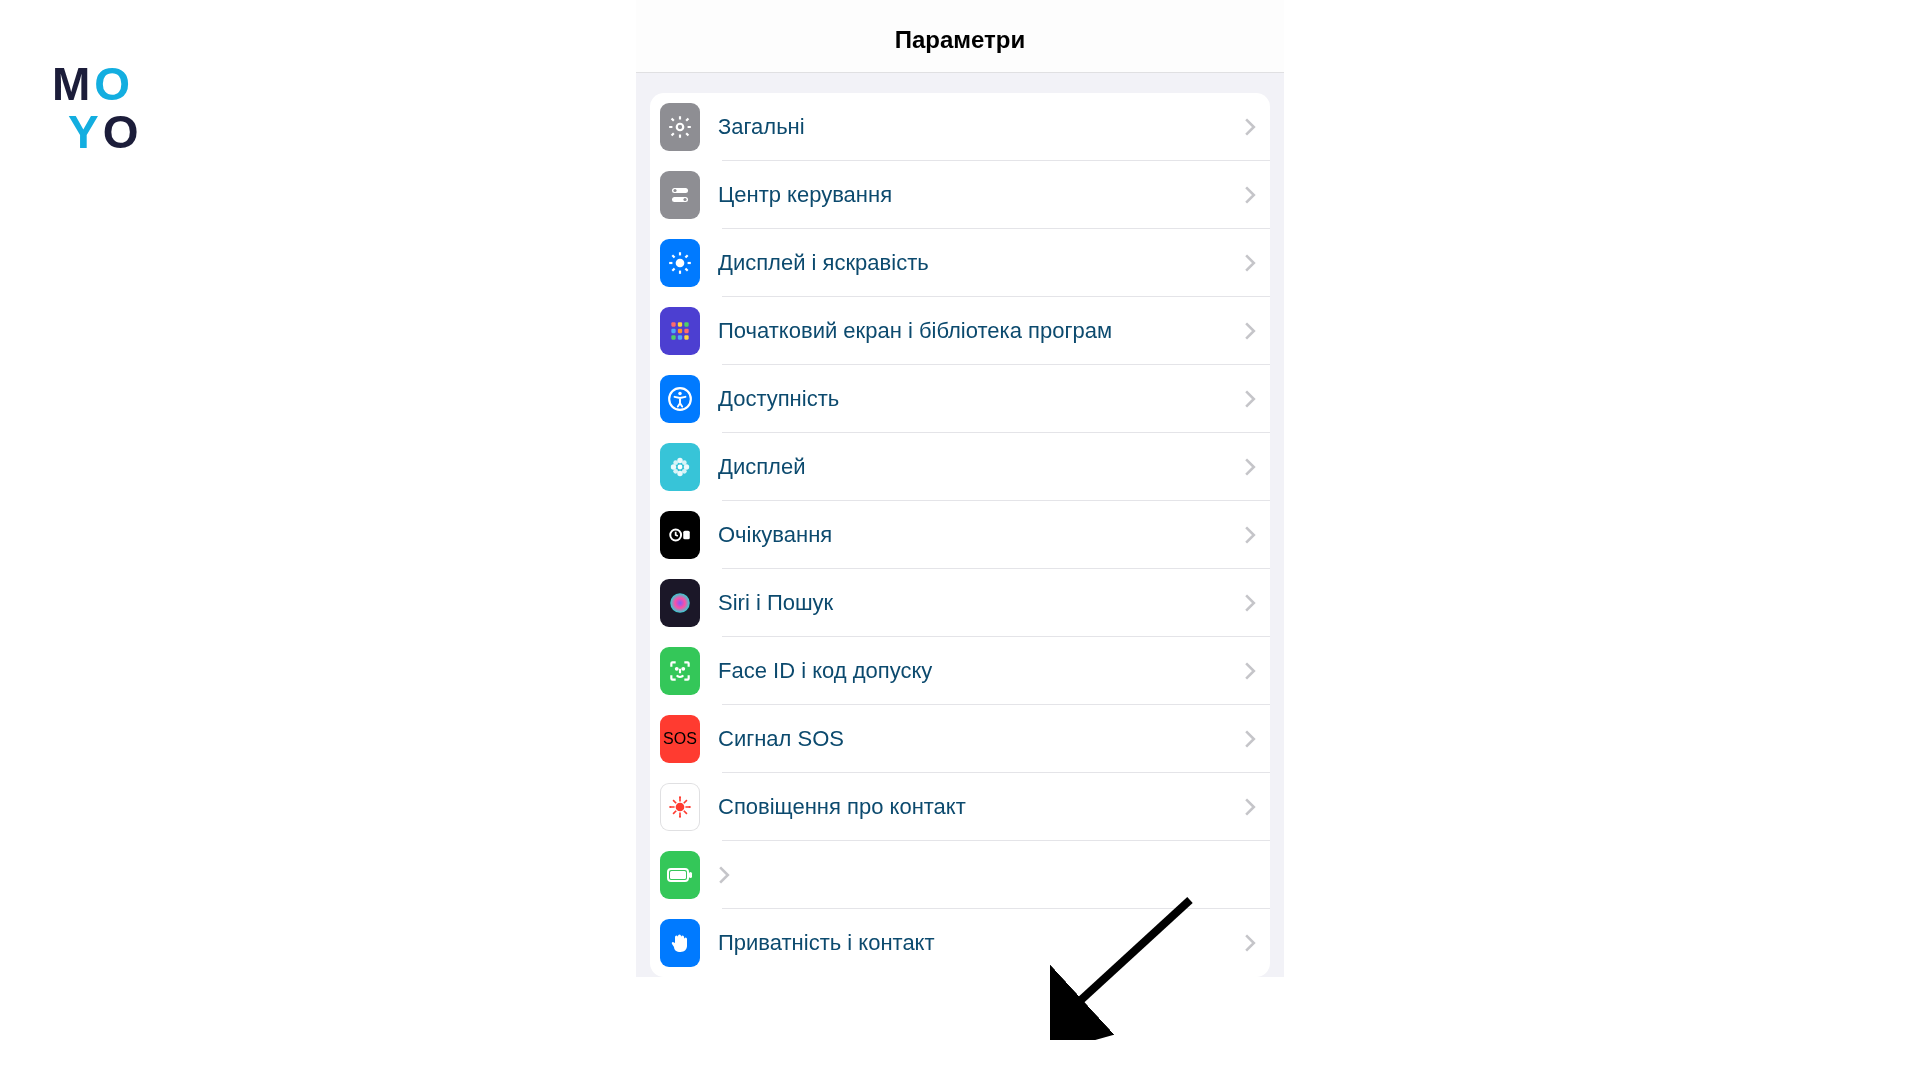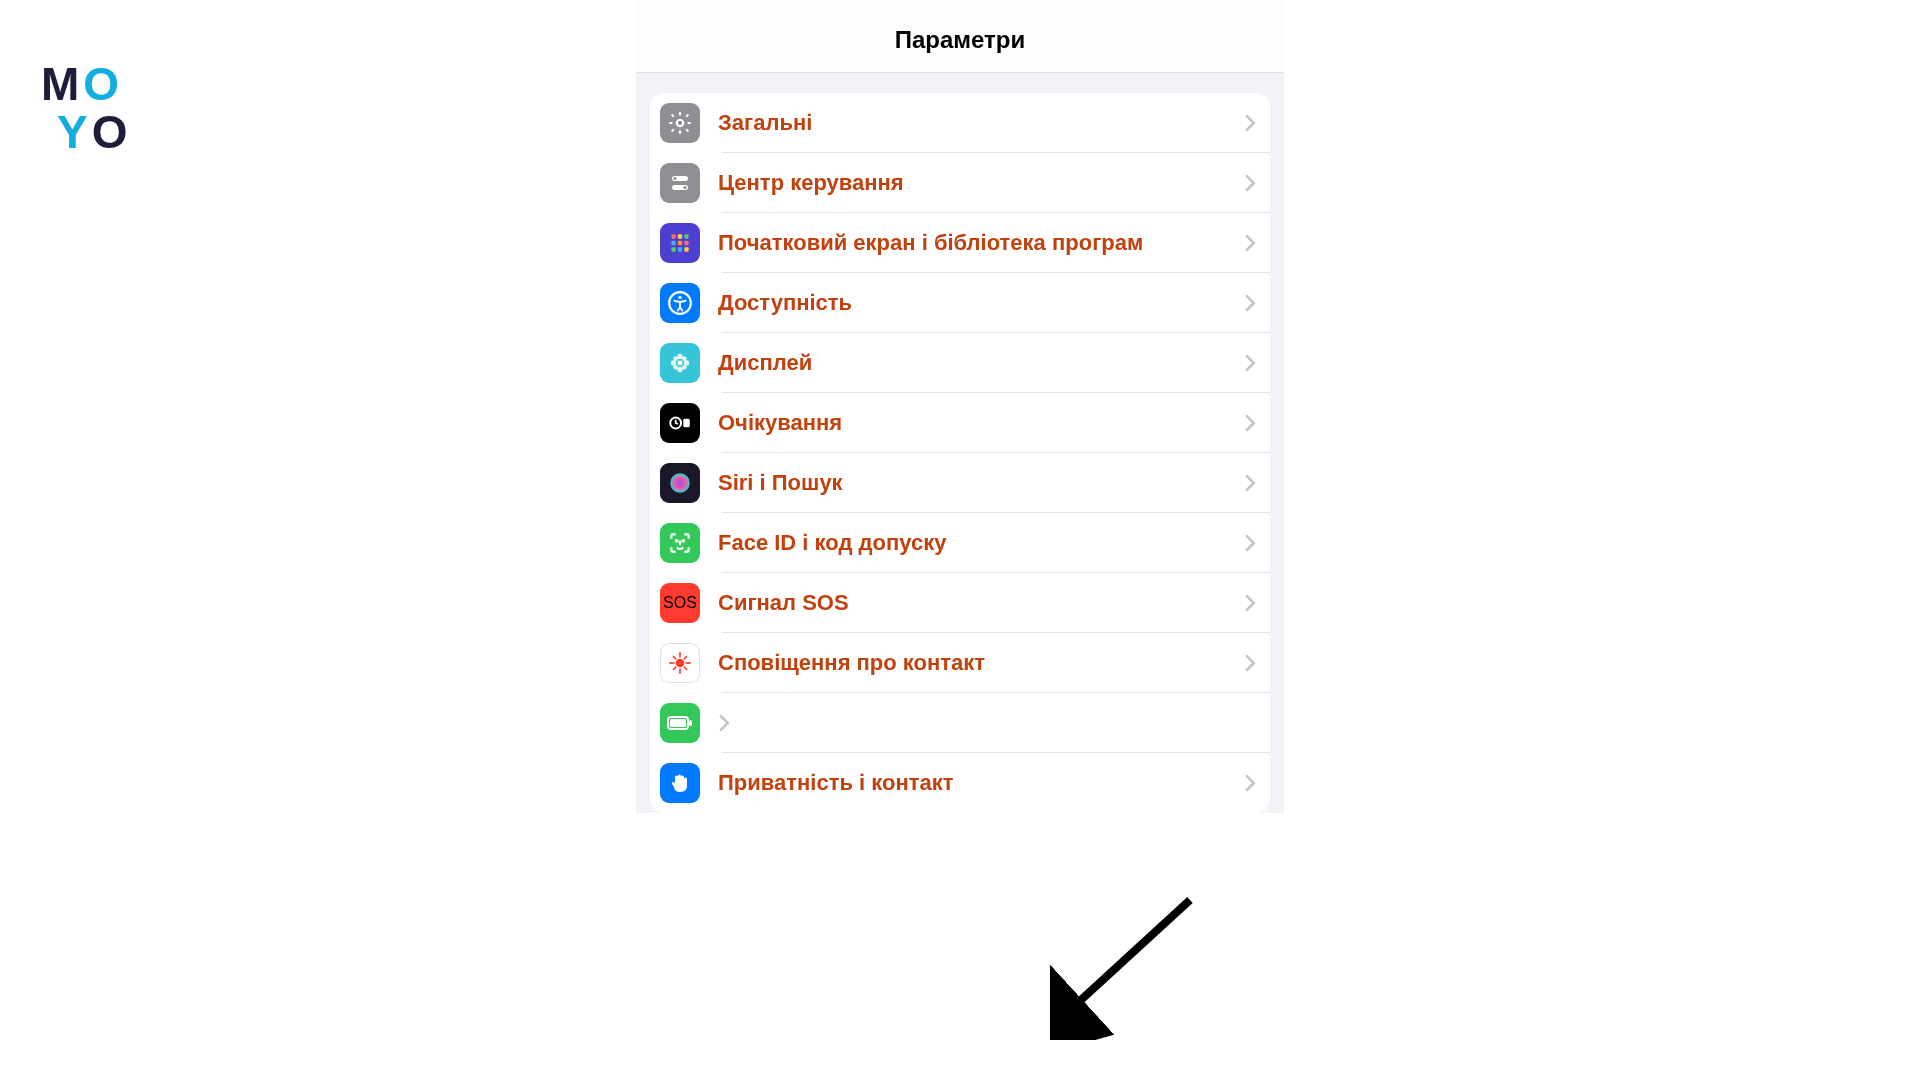--- a/index.html
+++ b/index.html
@@ -6,21 +6,21 @@
     body {
       width: 1920px;
       height: 1080px;
       font-family: -apple-system, BlinkMacSystemFont, "Segoe UI", sans-serif;
       background: #fff;
       position: relative;
     }
     .logo {
       position: absolute;
       top: 60px;
-      left: 41px;
+      left: 52px;
       font-weight: 800;
       line-height: 1.05;
       font-size: 46px;
       letter-spacing: 4px;
     }
     .logo .mo { color: #1c1d3a; }
     .logo .mo .o1 { color: #13aee0; }
     .logo .yo { display: block; margin-left: 16px; }
     .logo .y { color: #13aee0; }
     .logo .o2 { color: #1c1d3a; }
@@ -57,34 +57,33 @@
       content: "";
       position: absolute;
       left: 72px;
       right: 0;
       bottom: 0;
       height: 1px;
       background: #e4e4e8;
     }
     .icon {
       width: 40px;
-      height: 40px;
+      height: 48px;
       border-radius: 9px;
       display: flex;
       align-items: center;
       justify-content: center;
       flex-shrink: 0;
       margin-right: 18px;
     }
     .label {
       font-size: 22px;
-      color: #c2410c;
+      color: #0c4a6e;
       flex: 1;
       line-height: 1.25;
-      font-weight: bold;
     }
     .chev {
       color: #c5c5c9;
     }
     .chev svg { display: block; }
     .arrow-annot {
       position: absolute;
       left: 1050px;
       top: 890px;
       pointer-events: none;
@@ -127,20 +126,43 @@
           </svg>
       </div>
       <div class="label">Центр керування</div>
       <div class="chev">
           <svg width="12" height="18" viewBox="0 0 8 14">
             <path d="M1 1l6 6-6 6" fill="none" stroke="currentColor" stroke-width="2"></path>
           </svg>
         </div>
     </div>
 
+    <div class="row">
+      <div class="icon" style="background:#007aff;">
+        <svg width="26" height="26" viewBox="0 0 24 24" fill="#fff">
+            <circle cx="12" cy="12" r="4"></circle>
+            <g stroke="#fff" stroke-width="2">
+              <line x1="12" y1="2" x2="12" y2="5"></line>
+              <line x1="12" y1="19" x2="12" y2="22"></line>
+              <line x1="2" y1="12" x2="5" y2="12"></line>
+              <line x1="19" y1="12" x2="22" y2="12"></line>
+              <line x1="4.9" y1="4.9" x2="7" y2="7"></line>
+              <line x1="17" y1="17" x2="19.1" y2="19.1"></line>
+              <line x1="4.9" y1="19.1" x2="7" y2="17"></line>
+              <line x1="17" y1="7" x2="19.1" y2="4.9"></line>
+            </g>
+          </svg>
+      </div>
+      <div class="label">Дисплей і яскравість</div>
+      <div class="chev">
+          <svg width="12" height="18" viewBox="0 0 8 14">
+            <path d="M1 1l6 6-6 6" fill="none" stroke="currentColor" stroke-width="2"></path>
+          </svg>
+        </div>
+    </div>
 
     <div class="row">
       <div class="icon" style="background:#4c3fd1;">
         <svg width="26" height="26" viewBox="0 0 24 24">
             <rect x="4" y="4" width="4" height="4" rx="1" fill="#ff6b6b"></rect>
             <rect x="10" y="4" width="4" height="4" rx="1" fill="#ffd43b"></rect>
             <rect x="16" y="4" width="4" height="4" rx="1" fill="#51cf66"></rect>
             <rect x="4" y="10" width="4" height="4" rx="1" fill="#4dabf7"></rect>
             <rect x="10" y="10" width="4" height="4" rx="1" fill="#ff922b"></rect>
             <rect x="16" y="10" width="4" height="4" rx="1" fill="#ff6b6b"></rect>

